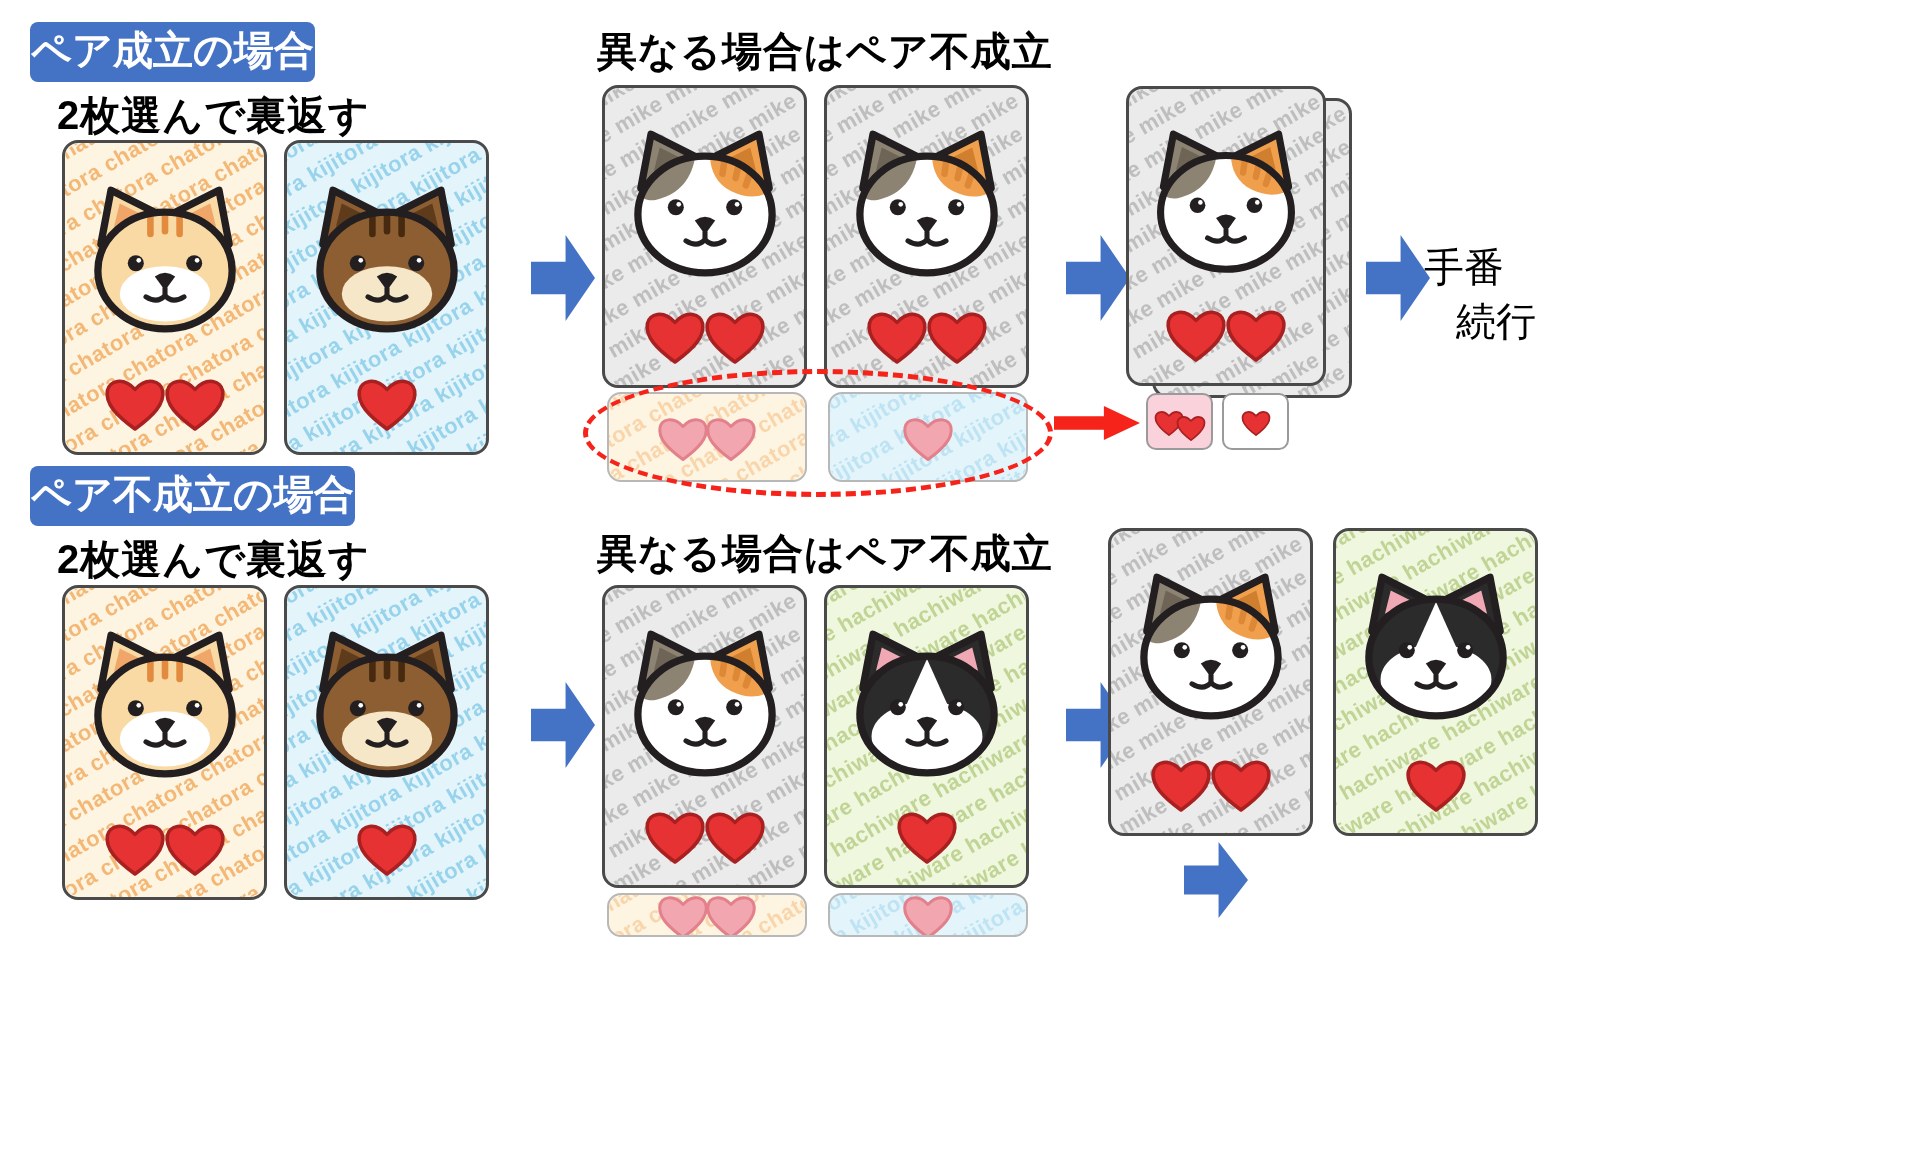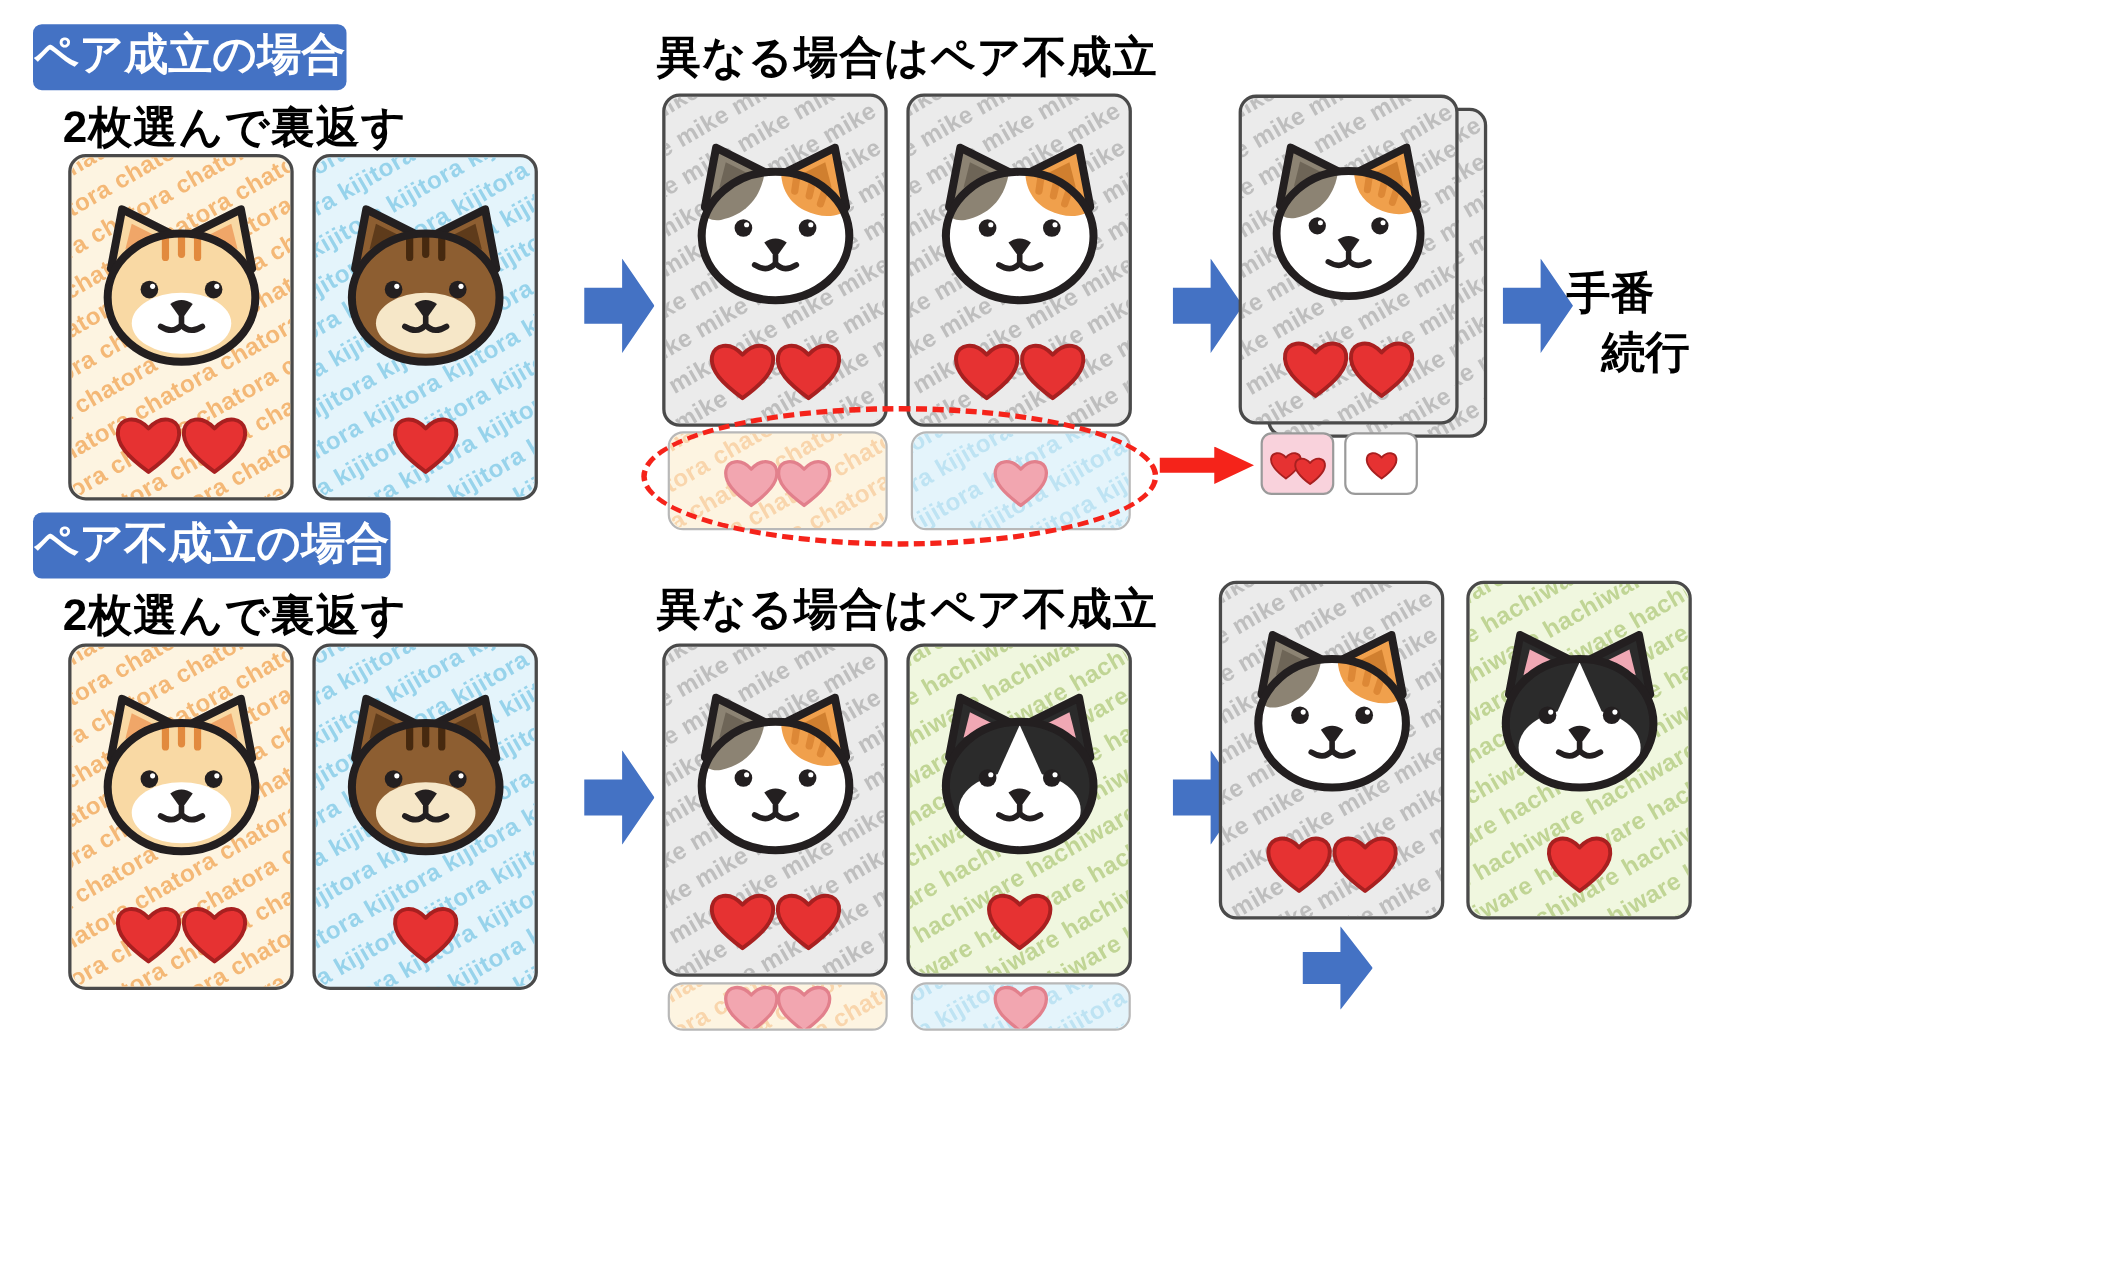--- a/index.html
+++ b/index.html
@@ -4,21 +4,21 @@
 <style>
   *{margin:0;padding:0;box-sizing:border-box}
   html,body{background:#fff}
   body{font-family:"Liberation Sans","DejaVu Sans",sans-serif;color:#000}
   .canvas{position:relative;width:1913px;height:1169px;background:#fff;overflow:hidden}
 
   .label{position:absolute;background:var(--blue);color:var(--label-text);font-size:40px;
          font-weight:700;padding:5px 1px 9px;border-radius:8px;line-height:1.15;white-space:nowrap}
   .step-title{position:absolute;font-size:40px;font-weight:600;white-space:nowrap;letter-spacing:1px}
   .heart-char{color:var(--heart);margin:0 2px}
-  .result{position:absolute;font-size:40px;font-weight:700;line-height:1.35;white-space:nowrap}
+  .result{position:absolute;font-size:40px;font-weight:400;line-height:1.35;white-space:nowrap}
   .result .indent{margin-left:32px}
 
   .cards{position:absolute;display:flex;gap:17px}
   .card{position:relative;flex:none;border:3px solid #4a4a4a;border-radius:16px;overflow:hidden;background:#eee}
   .ghost{position:relative;flex:none;border:2px solid #b8b8b8;border-radius:14px;overflow:hidden}
 
   .sz-a .card{width:205px;height:315px}
   .sz-b .card{width:205px;height:303px}
   .sz-c .card{width:205px;height:308px}
   .sz-s .card{width:200px;height:300px}

